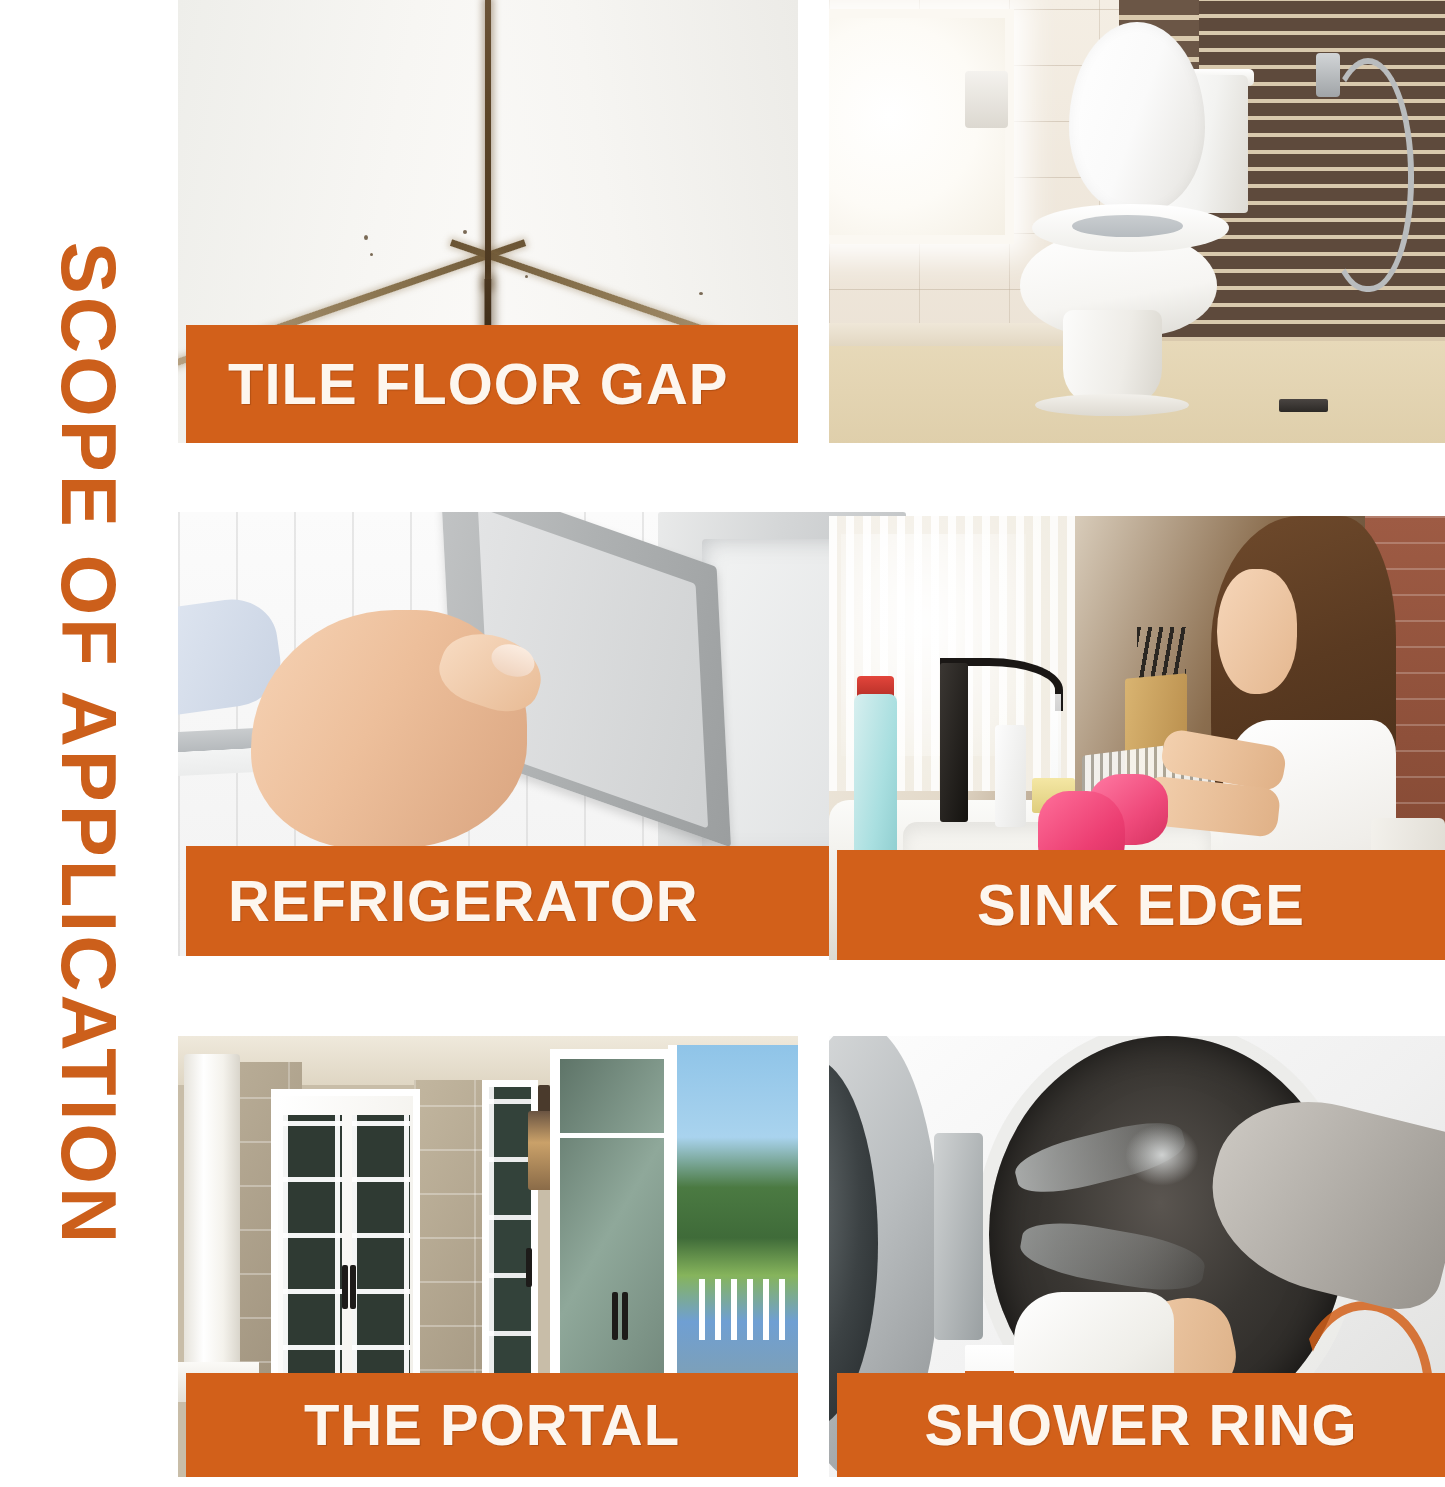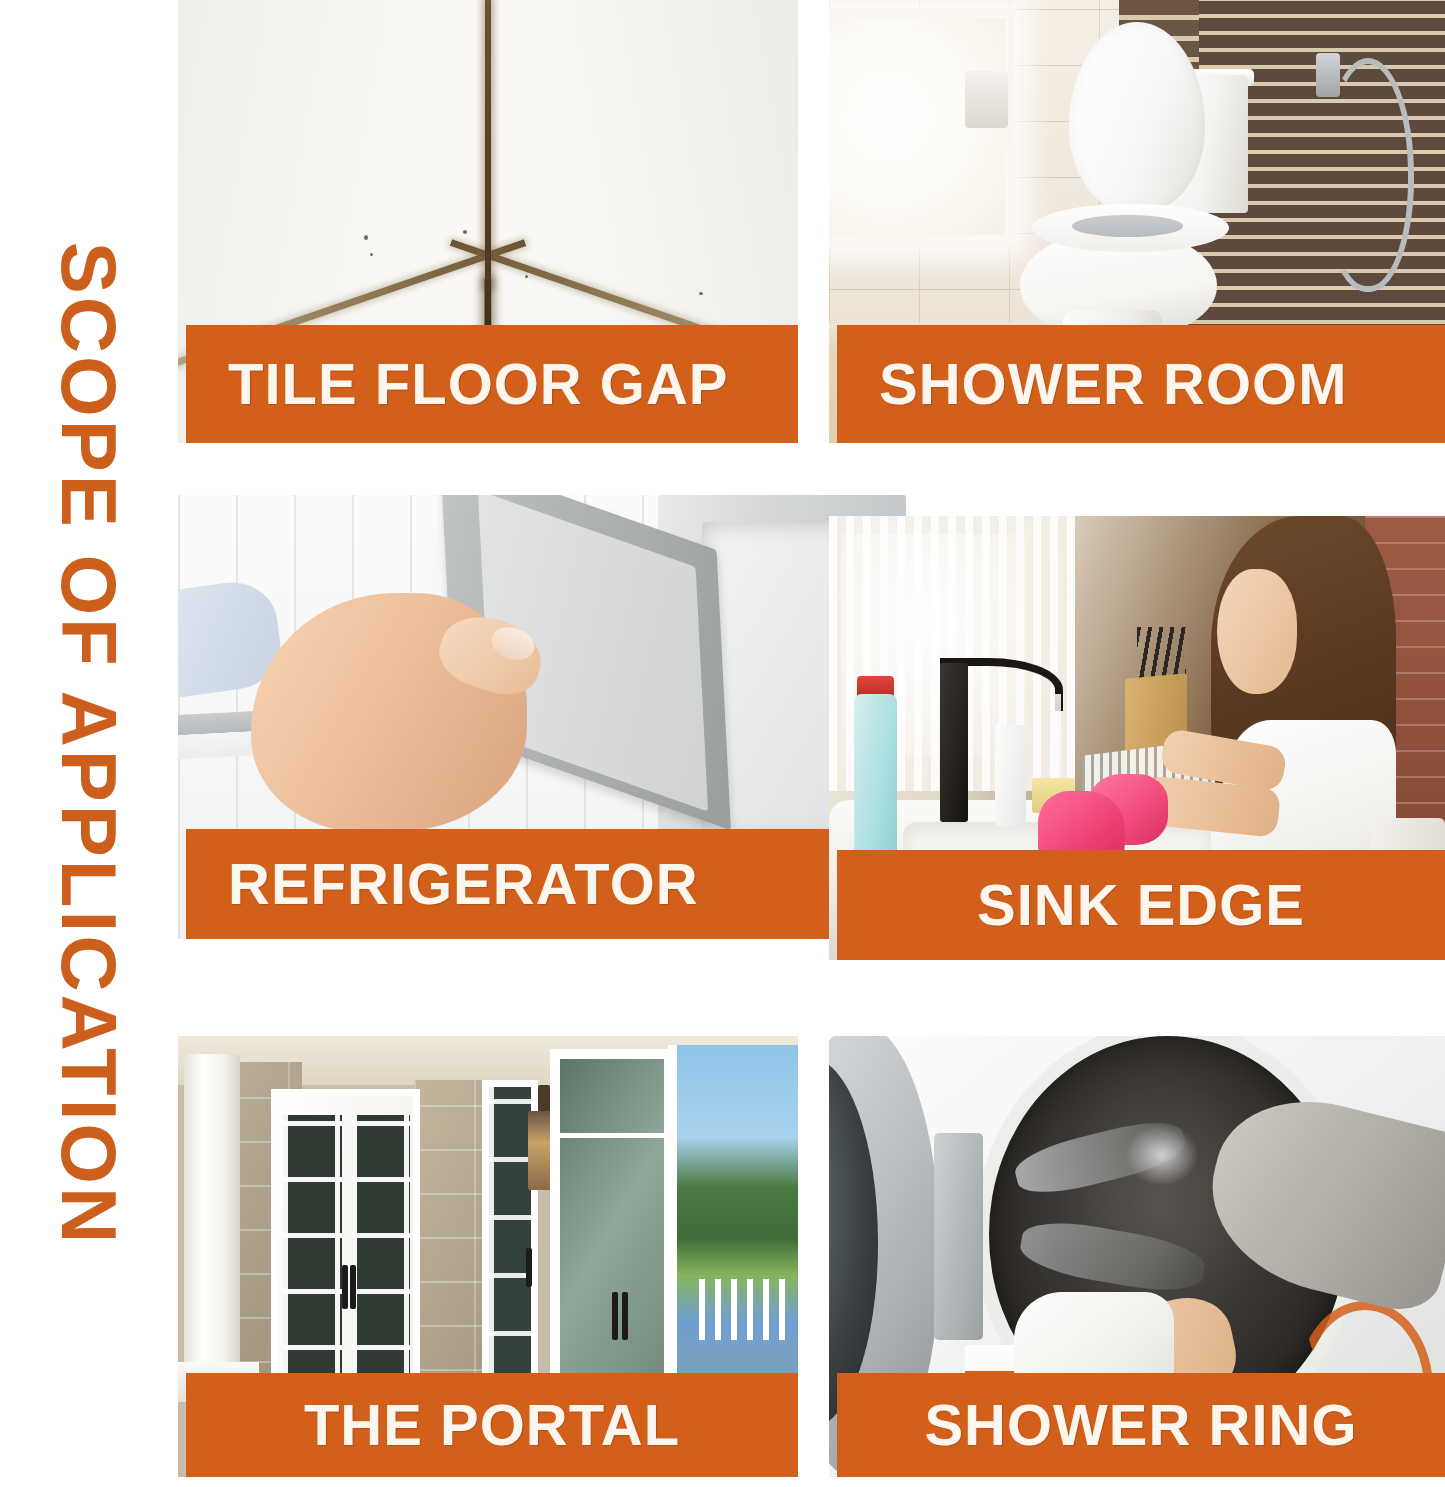--- a/index.html
+++ b/index.html
@@ -645,26 +645,23 @@
           <div class="bowl"></div>
           <div class="seat"></div>
           <div class="seat-inner"></div>
           <div class="ped"></div>
           <div class="pedfoot"></div>
           <div class="hose"></div>
           <div class="sprayer"></div>
           <div class="drain"></div>
         </div>
       </div>
-      <div class="cell-label align-left" style="height:118px;">
-        <span class="cell-label-text">SHOWER ROOM</span>
-      </div>
     </div>
 
-    <div class="cell" style="left:0px; top:495px; width:728px; height:444px;">
+    <div class="cell" style="left:0px; top:512px; width:728px; height:444px;">
       <div class="cell-photo" style="height:444px;">
         <div class="ph-fridge">
           <div class="bgpanel"></div>
           <div class="doorbody"></div>
           <div class="doorinner"></div>
           <div class="handle"></div>
           <div class="counter"></div>
           <div class="gasket"></div>
           <div class="gasket2"></div>
           <div class="sleeve"></div>

